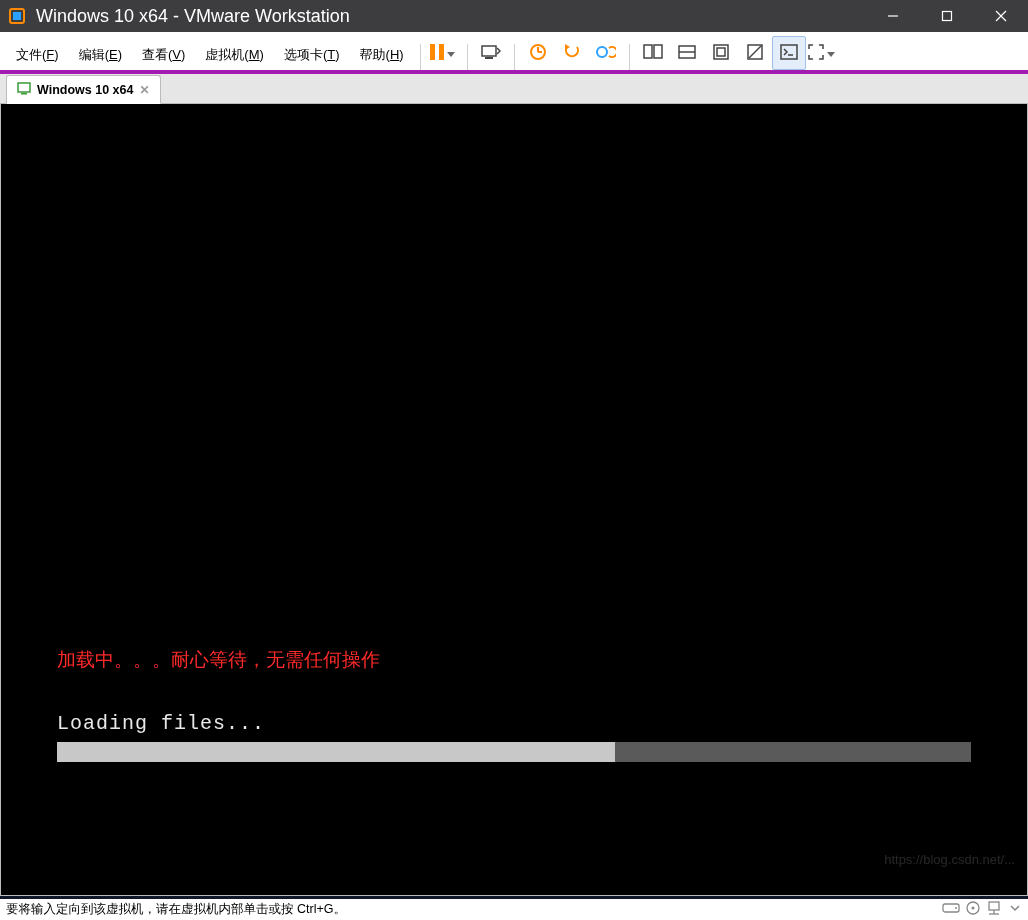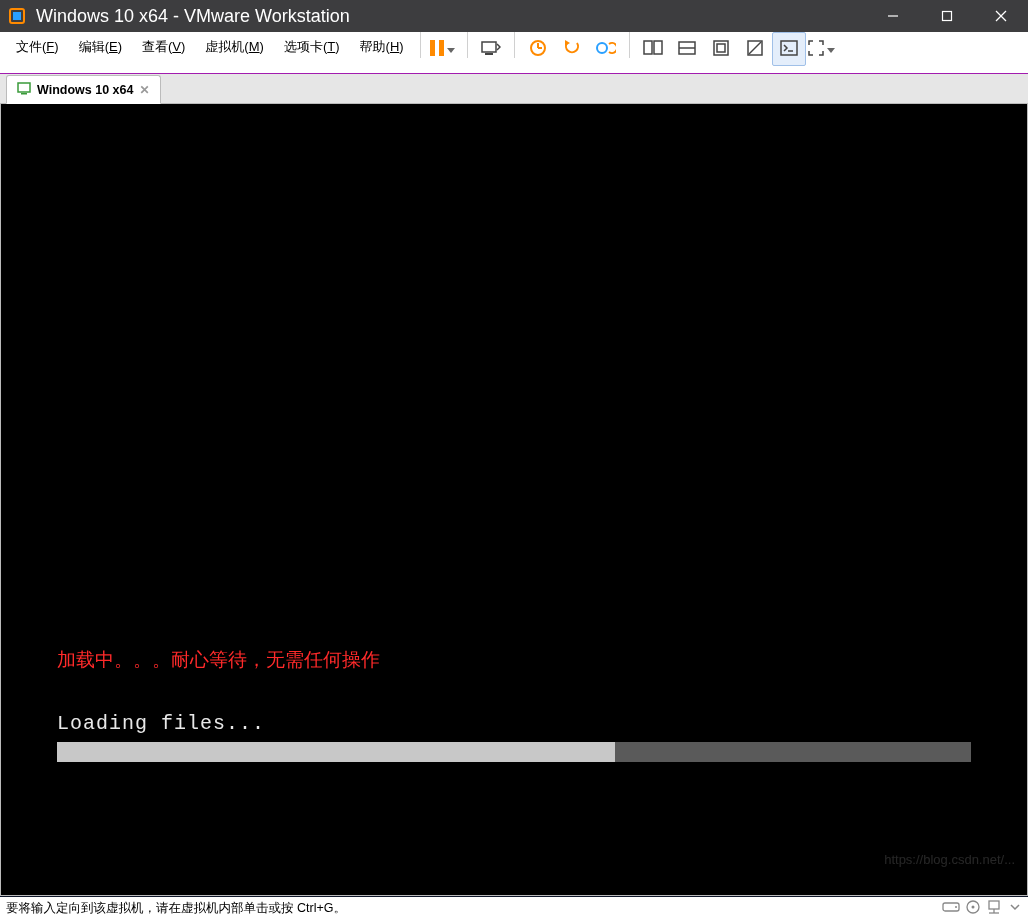--- a/index.html
+++ b/index.html
@@ -21,22 +21,22 @@
     display: inline-flex; align-items: center; justify-content: center;
   }
   .titlebar .title { font-size: 18px; }
   .win-controls { margin-left: auto; display: flex; }
   .win-btn {
     width: 54px; height: 32px; display: flex;
     align-items: center; justify-content: center; cursor: pointer;
   }
   
   .menubar {
-    height: 42px; background: #fff; border-bottom: 1px solid #a21caf;
-    display: flex; align-items: flex-start; padding: 0 6px;
+    height: 42px; background: #fff; border-bottom: 4px solid #a21caf;
+    display: flex; align-items: flex-end; padding: 0 6px;
   }
   .menu-item {
     padding: 6px 10px; cursor: pointer; font-size: 13px;
   }
   .menu-item u { text-decoration: underline; }
   .tb-sep {
     width: 1px; height: 26px; background: #d0d0d0; margin: 0 6px;
   }
   .tb-btn {
     min-width: 34px; height: 34px; display: inline-flex;
@@ -73,21 +73,21 @@
     font-family: Consolas, "Courier New", monospace;
     color: #e8e8e8; font-size: 20px; letter-spacing: 1px; margin-top: 20px;
   }
   .vm-progress {
     position: absolute; left: 56px; right: 56px; top: 638px; height: 20px;
     background: #5a5a5a;
   }
   .vm-progress-fill { height: 100%; background: #c8c8c8; width: 61%; }
   
   .statusbar {
-    height: 24px; background: #fff; border-top: 1px solid #0f172a;
+    height: 24px; background: #fff; border-top: 3px solid #0f172a;
     display: flex; align-items: center; padding: 0 6px; font-size: 12.5px;
   }
   .status-icons { margin-left: auto; display: flex; gap: 6px; opacity: .7; }
   .watermark {
     position: absolute; right: 12px; bottom: 28px;
     color: rgba(255,255,255,.15); font-size: 13px;
   }
 </style>
 </head>
 <body>

